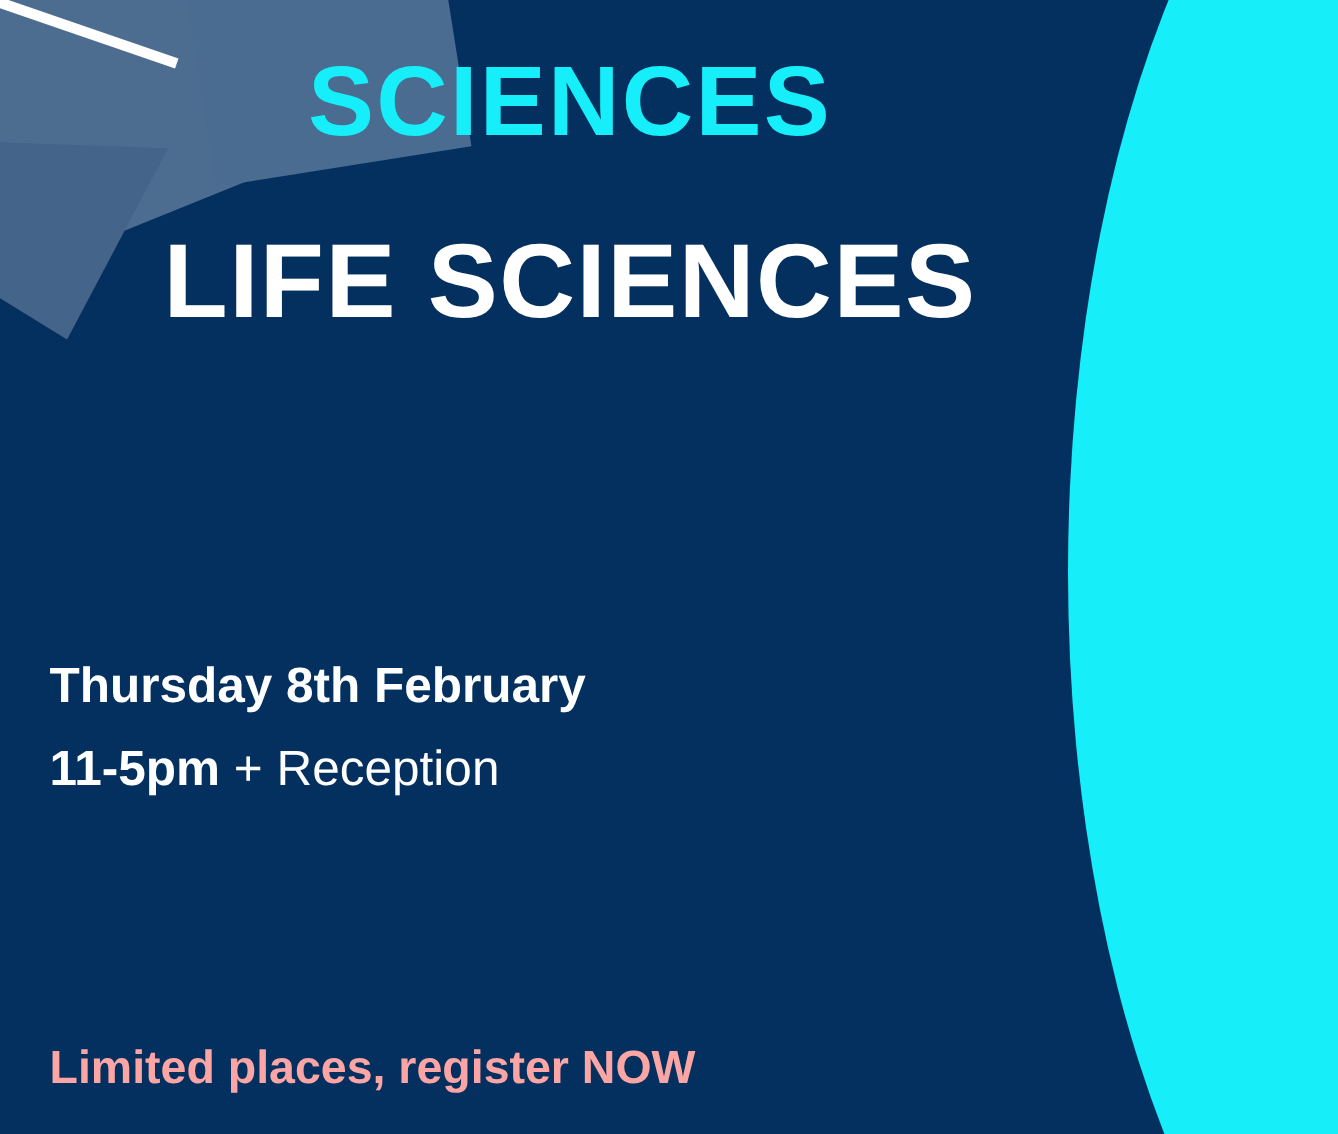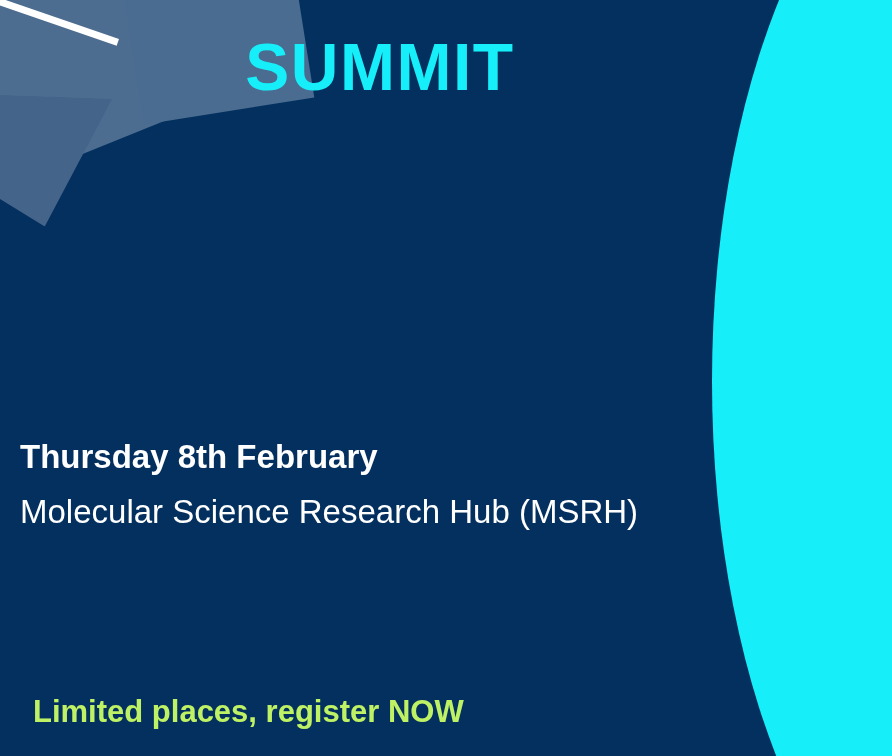--- a/index.html
+++ b/index.html
@@ -102,38 +102,38 @@
     font-size: 70px;
     font-weight: bold;
     letter-spacing: 1px;
     line-height: 1.0;
     margin: 0;
     padding-top: 52px;
     text-align: center;
   }
   .details {
     position: absolute;
-    left: 20px;
+    left: 33px;
     top: 430px;
     width: 780px;
   }
   .detail-line {
     color: #ffffff;
     font-size: 33px;
     line-height: 1.66;
     white-space: nowrap;
   }
   .detail-line.strong { font-weight: bold; }
   .detail-line .bold-seg { font-weight: bold; }
   .detail-line .reg-seg  { font-weight: normal; }
   .cta {
     position: absolute;
     left: 33px;
     top: 694px;
-    color: #bef264;
+    color: #fca5a5;
     font-size: 31px;
     font-weight: bold;
     white-space: nowrap;
   }
 </style>
 </head>
 <body>
 
 <div id="poster">
 
@@ -141,24 +141,27 @@
     <div class="poly-slate-a"></div>
     <div class="poly-slate-b"></div>
     <div class="poly-slate-c"></div>
     <div class="white-stripe"></div>
     <div class="cyan-blob"></div>
   </div>
 
   <div class="content">
 
     <div class="headline-block">
-      <div class="headline-1">SUMMIT</div>
+      <div class="headline-1">SCIENCES</div>
+      <div class="headline-3">LIFE SCIENCES</div>
     </div>
 
     <div class="details">
       <div class="detail-line strong">Thursday 8th February</div>
-      <div class="detail-line">Molecular Science Research Hub (MSRH)</div>
+      <div class="detail-line">
+        <span class="bold-seg">11-5pm</span><span class="reg-seg"> + Reception</span>
+      </div>
     </div>
 
     <div class="cta">Limited places, register NOW</div>
 
   </div>
 </div>
 
 </body></html>

